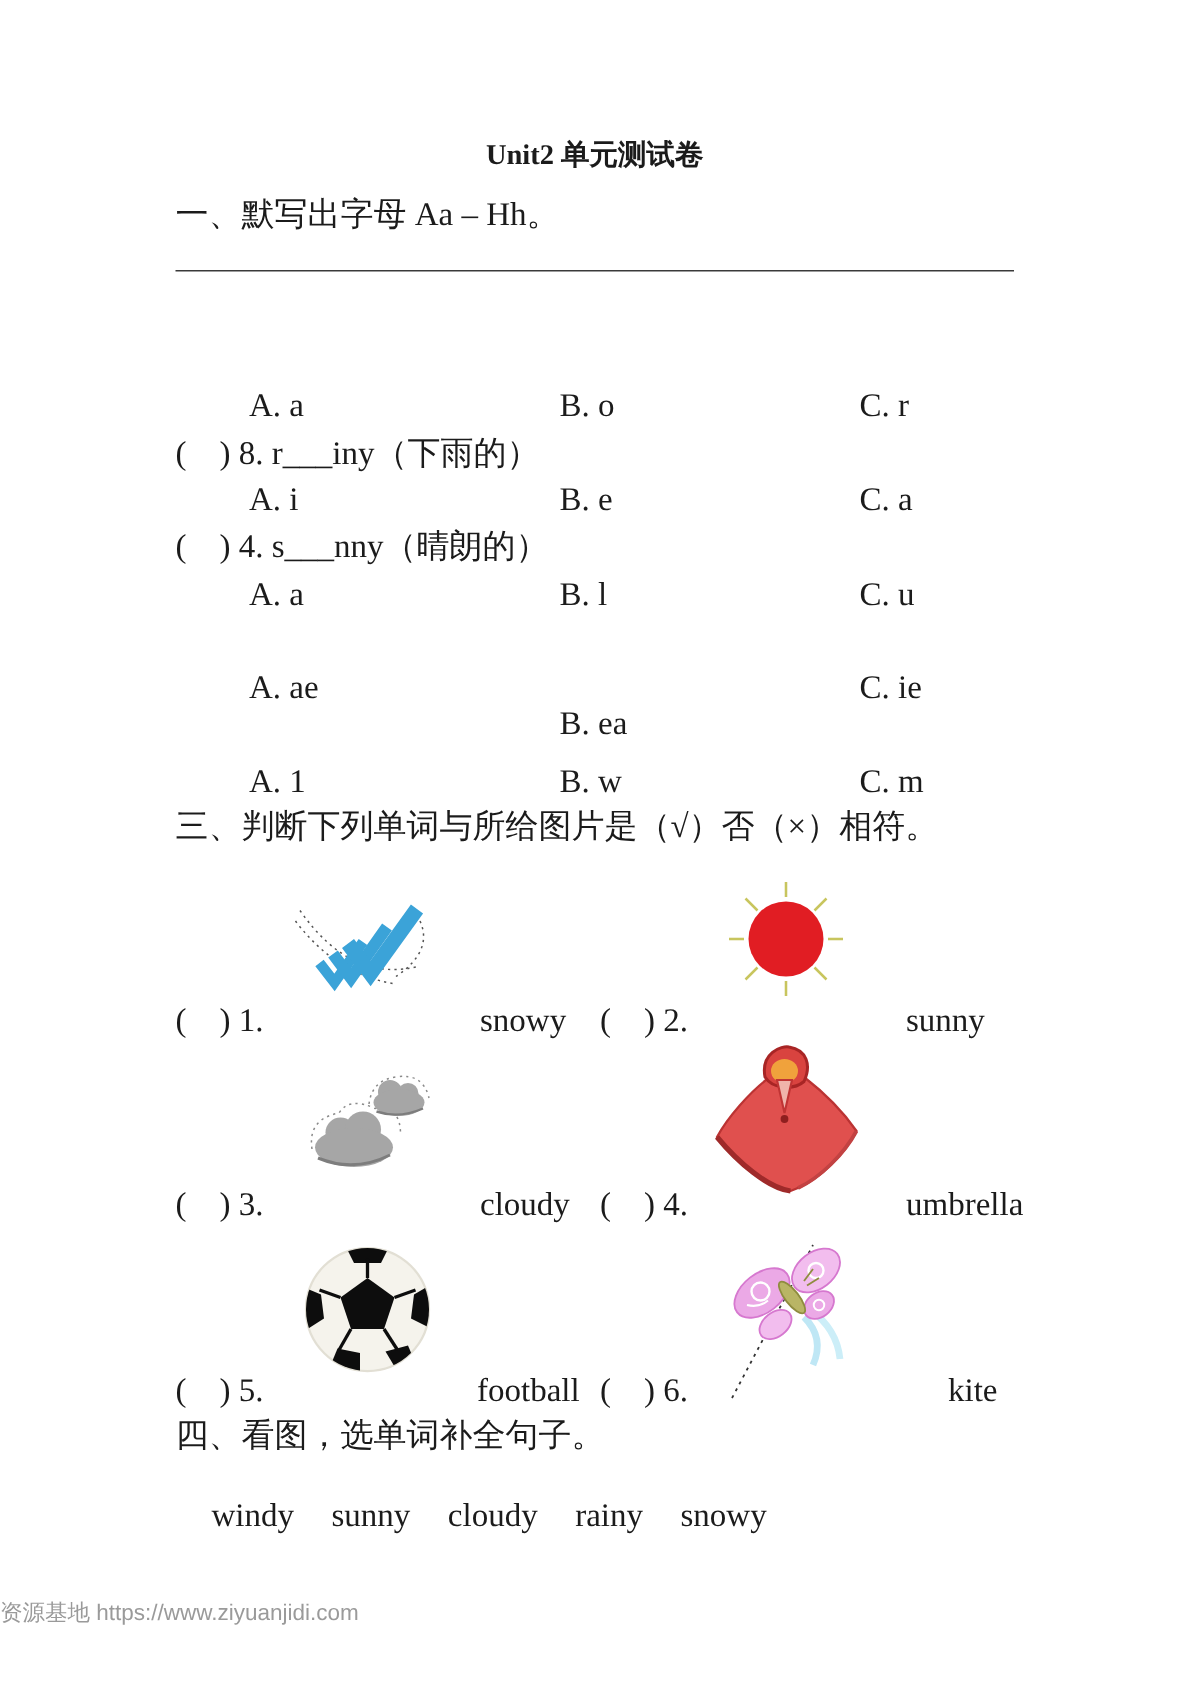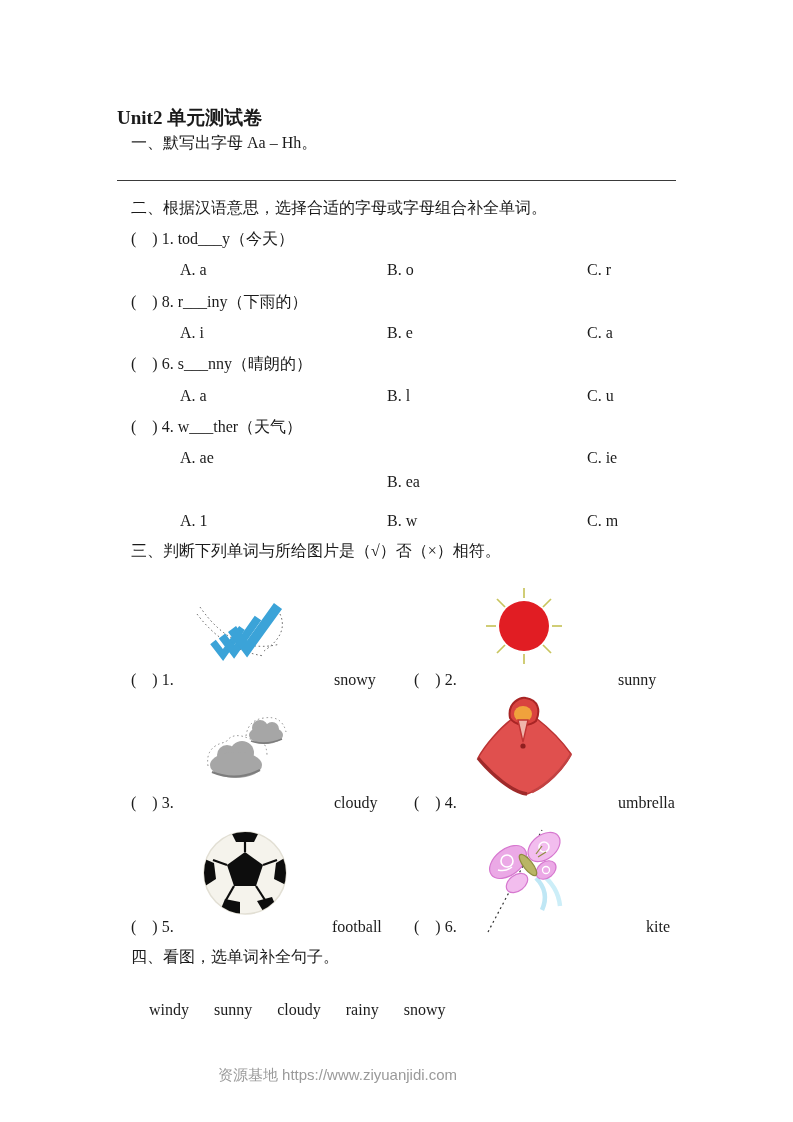--- a/index.html
+++ b/index.html
@@ -1,52 +1,49 @@
 <!DOCTYPE html>
 <html><head>
 <meta charset="utf-8">
 <style>
   html,body{margin:0;padding:0;background:#fff;}
   #page{position:relative;width:793px;height:1122px;background:#ffffff;overflow:hidden;
         font-family:"Liberation Serif","DejaVu Serif",serif;color:#1b1b1b;}
   .abs{position:absolute;white-space:pre;}
-  .t17{font-size:16px;line-height:21px;margin-left:14px;}
+  .t17{font-size:22px;line-height:21px;}
   .title{font-size:19px;font-weight:bold;}
   .rule{position:absolute;border-top:1.6px solid #3a3a3a;}
   .footer{font-family:"Liberation Sans","DejaVu Sans",sans-serif;font-size:15px;color:#9a9a9a;}
   svg{position:absolute;display:block;}
 </style>
 </head>
 <body>
 
 <div id="page">
 
-  <div class="abs title" style="left:117px;top:90px;width:559px;text-align:left;margin-top:15px;">Unit2 单元测试卷</div>
+  <div class="abs title" style="left:117px;top:90px;width:559px;text-align:center;">Unit2 单元测试卷</div>
 
   <div class="abs t17" style="left:117px;top:132px;">一、默写出字母 Aa – Hh。</div>
   <div class="rule" style="left:117px;top:180px;width:559px;"></div>
 
-  <div class="abs t17" style="left:117px;top:197px;">二、根据汉语意思，选择合适的字母或字母组合补全单词。</div>
 
-  <div class="abs t17" style="left:117px;top:228px;">(　) 1. tod___y（今天）</div>
   <div class="abs t17" style="left:166px;top:259px;">A. a</div>
   <div class="abs t17" style="left:373px;top:259px;">B. o</div>
   <div class="abs t17" style="left:573px;top:259px;">C. r</div>
 
   <div class="abs t17" style="left:117px;top:291px;">(　) 8. r___iny（下雨的）</div>
   <div class="abs t17" style="left:166px;top:322px;">A. i</div>
   <div class="abs t17" style="left:373px;top:322px;">B. e</div>
   <div class="abs t17" style="left:573px;top:322px;">C. a</div>
 
-  <div class="abs t17" style="left:117px;top:353px;">(　) 6. s___nny（晴朗的）</div>
+  <div class="abs t17" style="left:117px;top:353px;">(　) 4. s___nny（晴朗的）</div>
   <div class="abs t17" style="left:166px;top:385px;">A. a</div>
   <div class="abs t17" style="left:373px;top:385px;">B. l</div>
   <div class="abs t17" style="left:573px;top:385px;">C. u</div>
 
-  <div class="abs t17" style="left:117px;top:416px;">(　) 4. w___ther（天气）</div>
   <div class="abs t17" style="left:166px;top:447px;">A. ae</div>
   <div class="abs t17" style="left:373px;top:471px;">B. ea</div>
   <div class="abs t17" style="left:573px;top:447px;">C. ie</div>
 
   <div class="abs t17" style="left:166px;top:510px;">A. 1</div>
   <div class="abs t17" style="left:373px;top:510px;">B. w</div>
   <div class="abs t17" style="left:573px;top:510px;">C. m</div>
 
   <div class="abs t17" style="left:117px;top:540px;">三、判断下列单词与所给图片是（√）否（×）相符。</div>
 
@@ -154,15 +151,15 @@
   <div class="abs t17" style="left:117px;top:916px;">(　) 5.</div>
   <div class="abs t17" style="left:318px;top:916px;">football</div>
   <div class="abs t17" style="left:400px;top:916px;">(　) 6.</div>
   <div class="abs t17" style="left:632px;top:916px;">kite</div>
 
   <div class="abs t17" style="left:117px;top:946px;">四、看图，选单词补全句子。</div>
   <div class="abs t17" style="left:119px;top:978px;">
     <span>windy</span><span style="display:inline-block;width:25px;"></span><span>sunny</span><span style="display:inline-block;width:25px;"></span><span>cloudy</span><span style="display:inline-block;width:25px;"></span><span>rainy</span><span style="display:inline-block;width:25px;"></span><span>snowy</span>
   </div>
 
-  <div class="abs footer" style="left:0;top:1066px;width:675px;text-align:center;">资源基地 https://www.ziyuanjidi.com</div>
+  <div class="abs footer" style="left:0;top:1066px;width:675px;">资源基地 https://www.ziyuanjidi.com</div>
 
 </div>
 
 </body></html>

